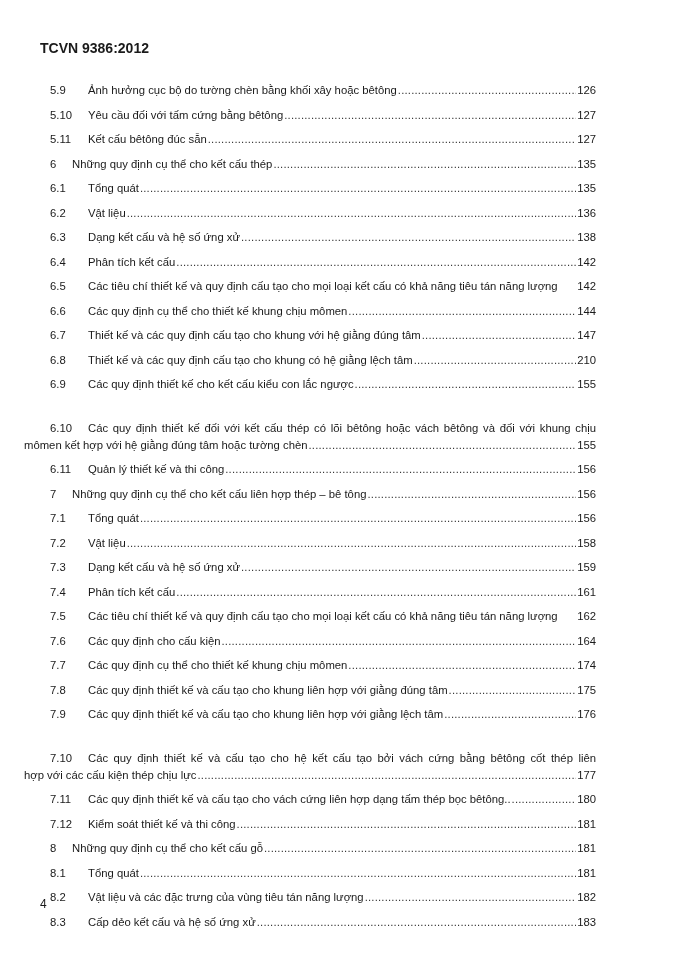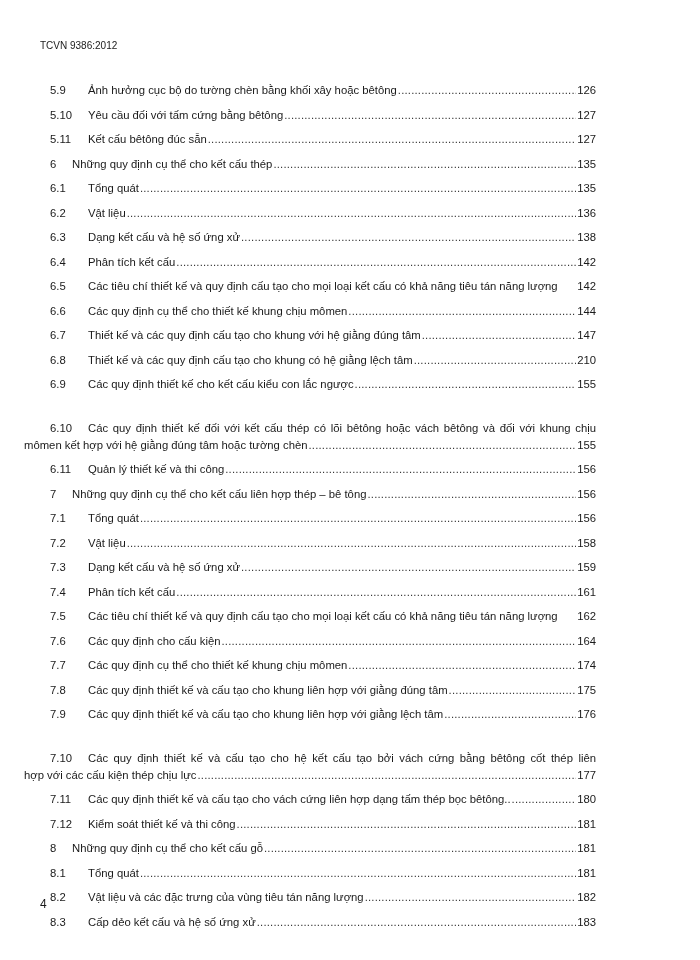--- a/index.html
+++ b/index.html
@@ -2,21 +2,21 @@
 <html><head>
 <meta charset="utf-8">
 <style>
   html, body { margin: 0; padding: 0; background: #ffffff; }
   body {
     width: 700px; height: 960px; position: relative; overflow: hidden;
     font-family: "Liberation Sans", sans-serif; color: #1a1a1a;
   }
   .header-title {
     position: absolute; left: 40px; top: 40px;
-    font-size: 10px; font-weight: normal; letter-spacing: 0px;
+    font-size: 14px; font-weight: bold; letter-spacing: 0px;
   }
   .toc {
     position: absolute; left: 50px; top: 78px; width: 546px;
   }
   .toc-row {
     position: relative; font-size: 11.3px; line-height: 24.5px; height: 24.5px;
     display: flex; align-items: baseline; white-space: nowrap;
   }
   .toc-row .num { width: 38px; flex: 0 0 38px; }
   .toc-row.chapter .num { width: 22px; flex: 0 0 22px; }

